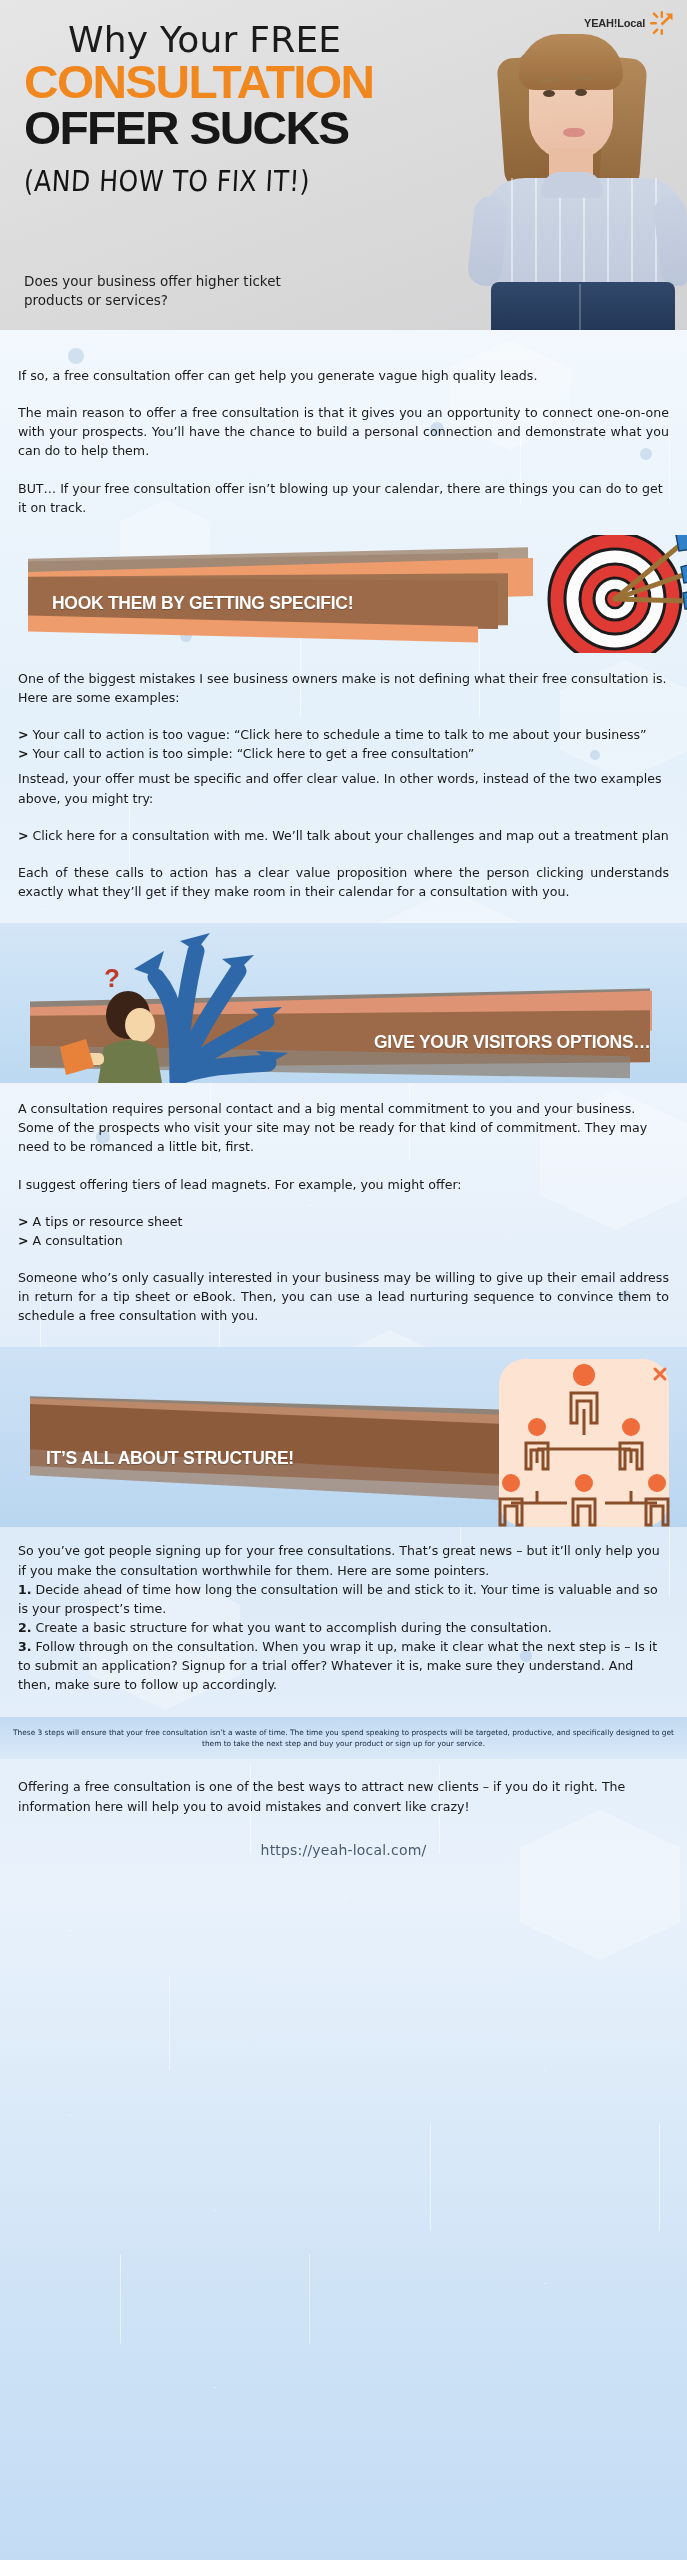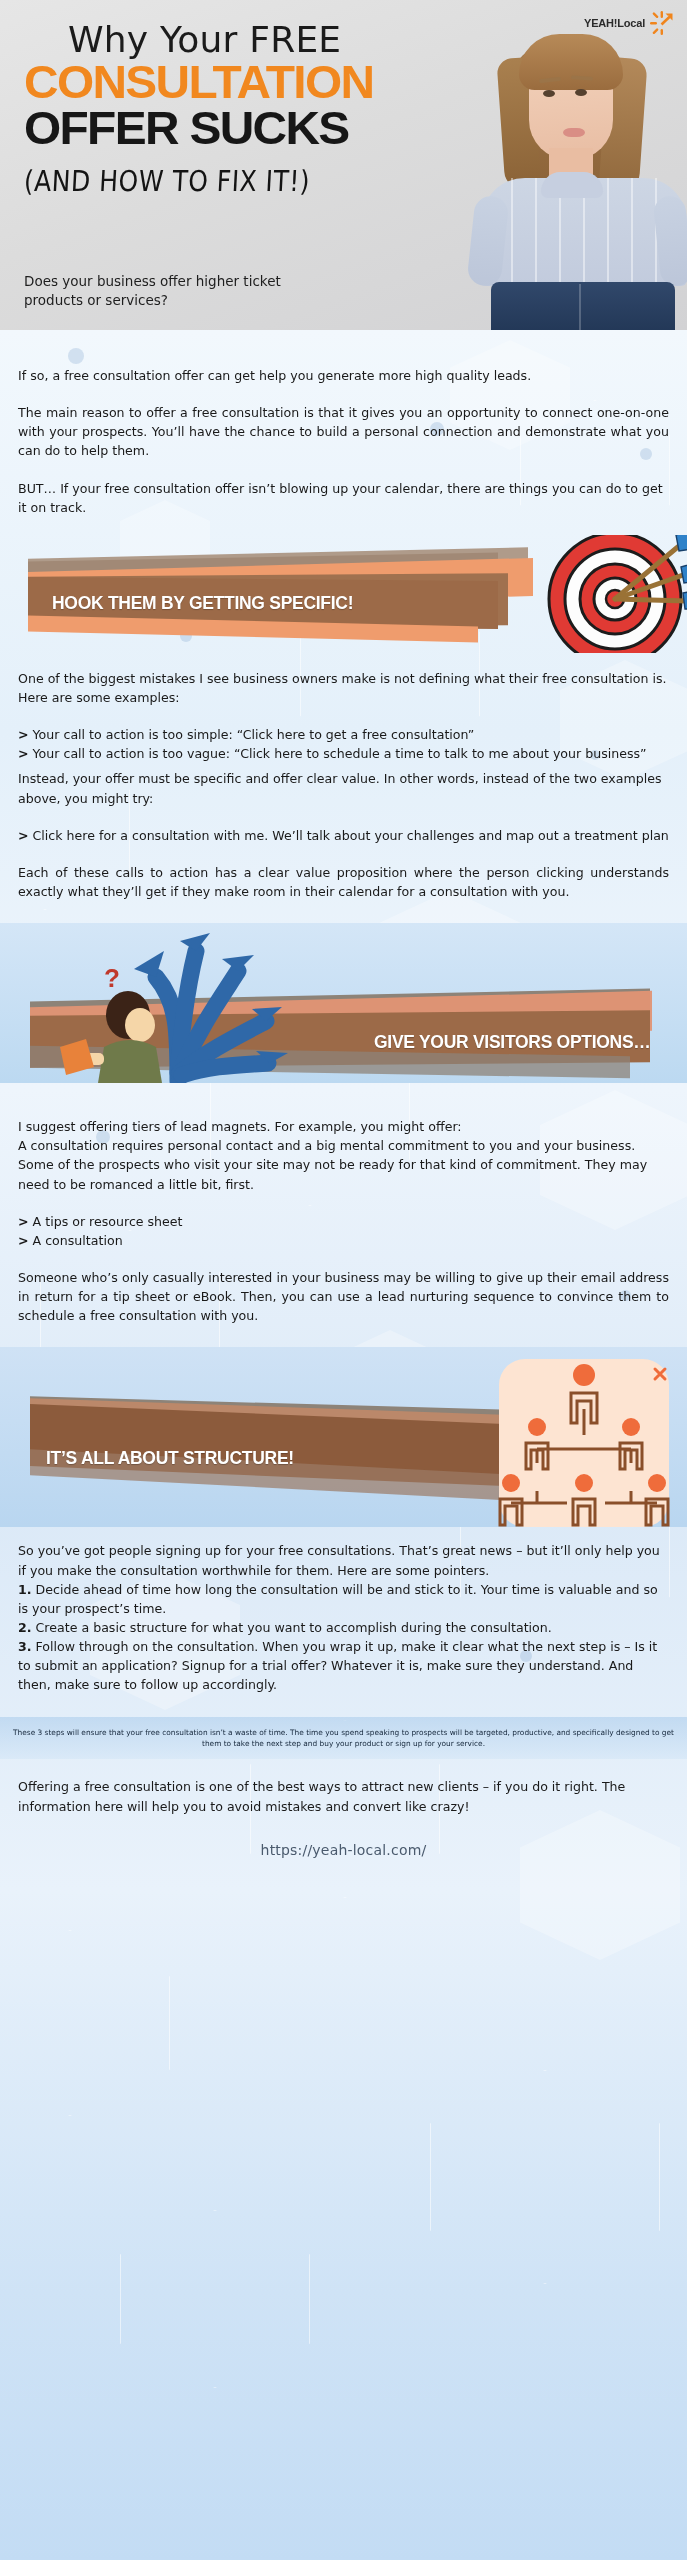--- a/index.html
+++ b/index.html
@@ -222,21 +222,21 @@
     <div class="dot" style="left:180px;top:300px;width:12px;height:12px;"></div>
     <div class="dot" style="left:590px;top:420px;width:10px;height:10px;"></div>
     <div class="dot" style="left:300px;top:640px;width:12px;height:12px;"></div>
     <div class="dot" style="left:96px;top:800px;width:14px;height:14px;"></div>
     <div class="dot" style="left:620px;top:960px;width:11px;height:11px;"></div>
     <div class="dot" style="left:250px;top:1160px;width:13px;height:13px;"></div>
     <div class="dot" style="left:520px;top:1320px;width:12px;height:12px;"></div>
   </div>
 
   <div class="sect" style="padding-top:36px;">
-    <p class="body-text">If so, a free consultation offer can get help you generate more high quality leads.</p>
+    <p class="body-text">If so, a free consultation offer can get help you generate vague high quality leads.</p>
     <p class="body-text just" style="margin-top:18px;">The main reason to offer a free consultation is that it gives you an opportunity to connect one-on-one with your prospects. You’ll have the chance to build a personal connection and demonstrate what you can do to help them.</p>
     <p class="body-text" style="margin-top:18px;">BUT… If your free consultation offer isn’t blowing up your calendar, there are things you can do to get it on track.</p>
   </div>
 
   <div class="banner" style="height:118px; margin-top:18px;">
     <div style="position:absolute;left:28px;top:22px;width:470px;height:24px;background:#8d8378;transform:skewY(-1.1deg);"></div>
     <div style="position:absolute;left:28px;top:18px;width:500px;height:30px;background:#a58b76;transform:skewY(-1.3deg);opacity:.85;"></div>
     <div style="position:absolute;left:28px;top:30px;width:505px;height:38px;background:#ef9c6d;transform:skewY(-1.6deg);"></div>
     <div style="position:absolute;left:28px;top:40px;width:480px;height:52px;background:#a0714f;transform:skewY(-.4deg);"></div>
     <div style="position:absolute;left:28px;top:44px;width:470px;height:48px;background:#9c6a48;transform:skewY(.5deg);"></div>
@@ -263,25 +263,25 @@
       </svg>
     </div>
   </div>
 
   <div class="sect" style="padding-top:16px;">
     <p class="body-text">One of the biggest mistakes I see business owners make is not defining what their free consultation is. Here are some examples:</p>
 
     <div style="margin-top:18px;">
       <div class="body-text bullet-line">
         <b>&gt;</b>
+        <span>Your call to action is too vague: “Click here to schedule a time to talk to me about your business”</span>
+      </div>
+      <div class="body-text bullet-line">
+        <b>&gt;</b>
         <span>Your call to action is too simple: “Click here to get a free consultation”</span>
-      </div>
-      <div class="body-text bullet-line">
-        <b>&gt;</b>
-        <span>Your call to action is too vague: “Click here to schedule a time to talk to me about your business”</span>
       </div>
     </div>
 
     <p class="body-text" style="margin-top:6px;">Instead, your offer must be specific and offer clear value. In other words, instead of the two examples above, you might try:</p>
 
     <div style="margin-top:18px;">
       <div class="body-text bullet-line">
         <b>&gt;</b>
         <span>Click here for a consultation with me. We’ll talk about your challenges and map out a treatment plan</span>
       </div>
@@ -318,22 +318,22 @@
         <ellipse cx="68" cy="92" rx="22" ry="24" fill="#3b2317"></ellipse>
         <ellipse cx="80" cy="102" rx="15" ry="17" fill="#f5d6a8"></ellipse>
         <path d="M44,124 q26,-14 52,0 l6,36 l-64,0 Z" fill="#6f7a4a"></path>
         <rect x="22" y="130" width="22" height="12" rx="5" fill="#f5d6a8"></rect>
         <path d="M0,124 l26,-8 l8,28 l-28,8 Z" fill="#e8823a"></path>
       </svg>
     </div>
   </div>
 
   <div class="sect" style="padding-top:16px;">
+    <p class="body-text">A consultation requires personal contact and a big mental commitment to you and your business. Some of the prospects who visit your site may not be ready for that kind of commitment. They may need to be romanced a little bit, first.</p>
     <p class="body-text" style="margin-top:18px;">I suggest offering tiers of lead magnets. For example, you might offer:</p>
-    <p class="body-text">A consultation requires personal contact and a big mental commitment to you and your business. Some of the prospects who visit your site may not be ready for that kind of commitment. They may need to be romanced a little bit, first.</p>
 
     <div style="margin-top:18px;">
       <div class="body-text bullet-line">
         <b>&gt;</b>
         <span>A tips or resource sheet</span>
       </div>
       <div class="body-text bullet-line">
         <b>&gt;</b>
         <span>A consultation</span>
       </div>

